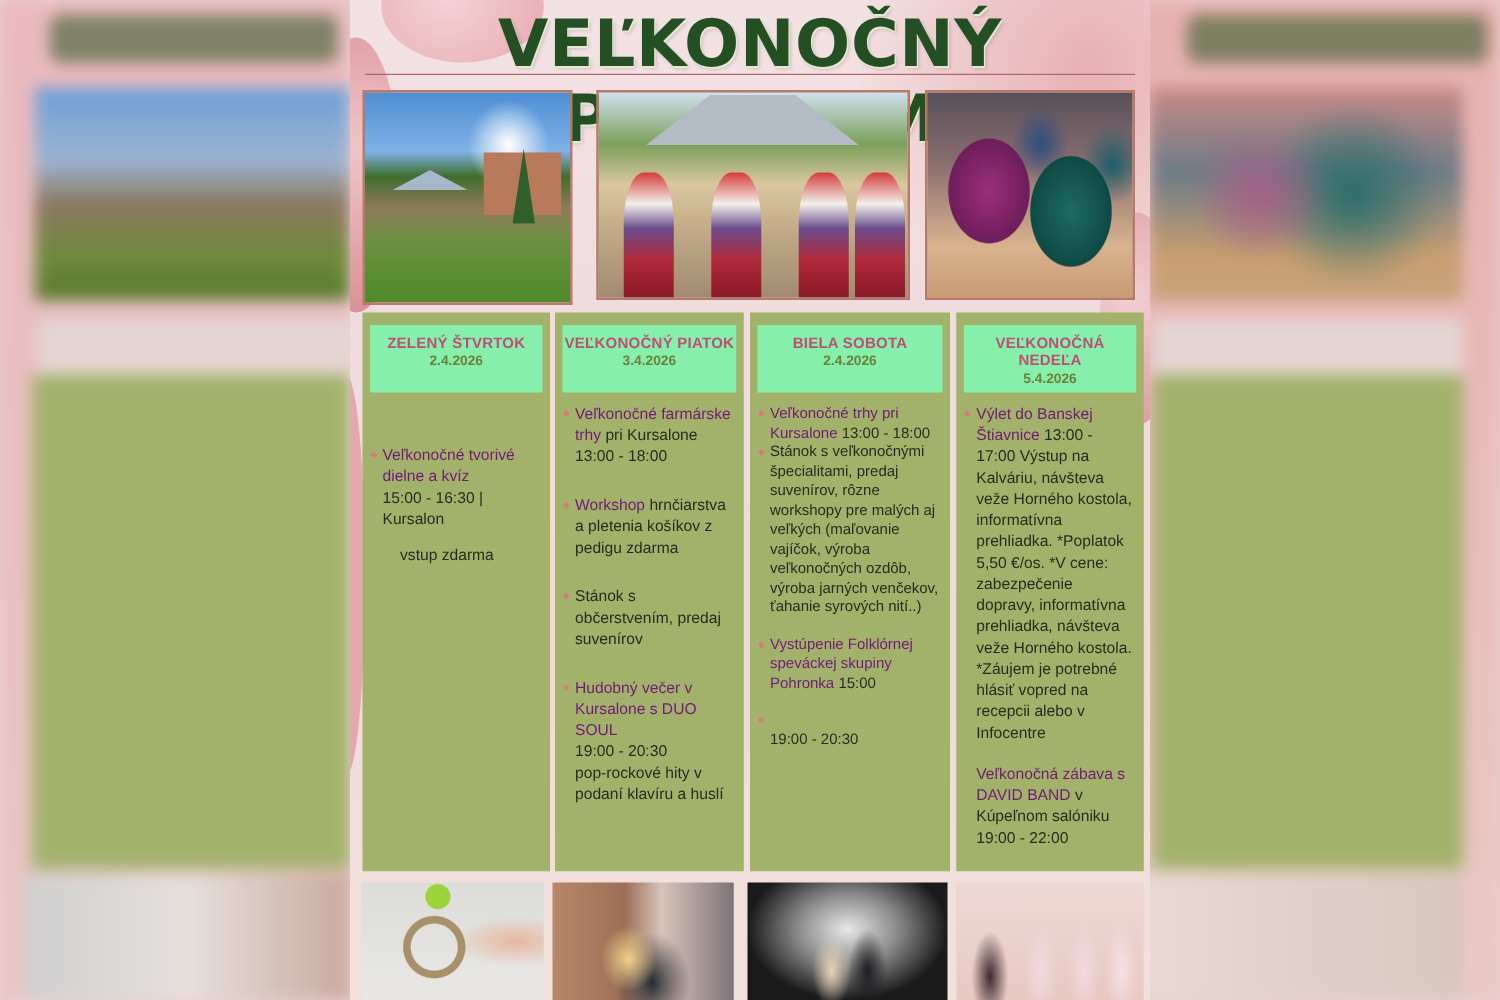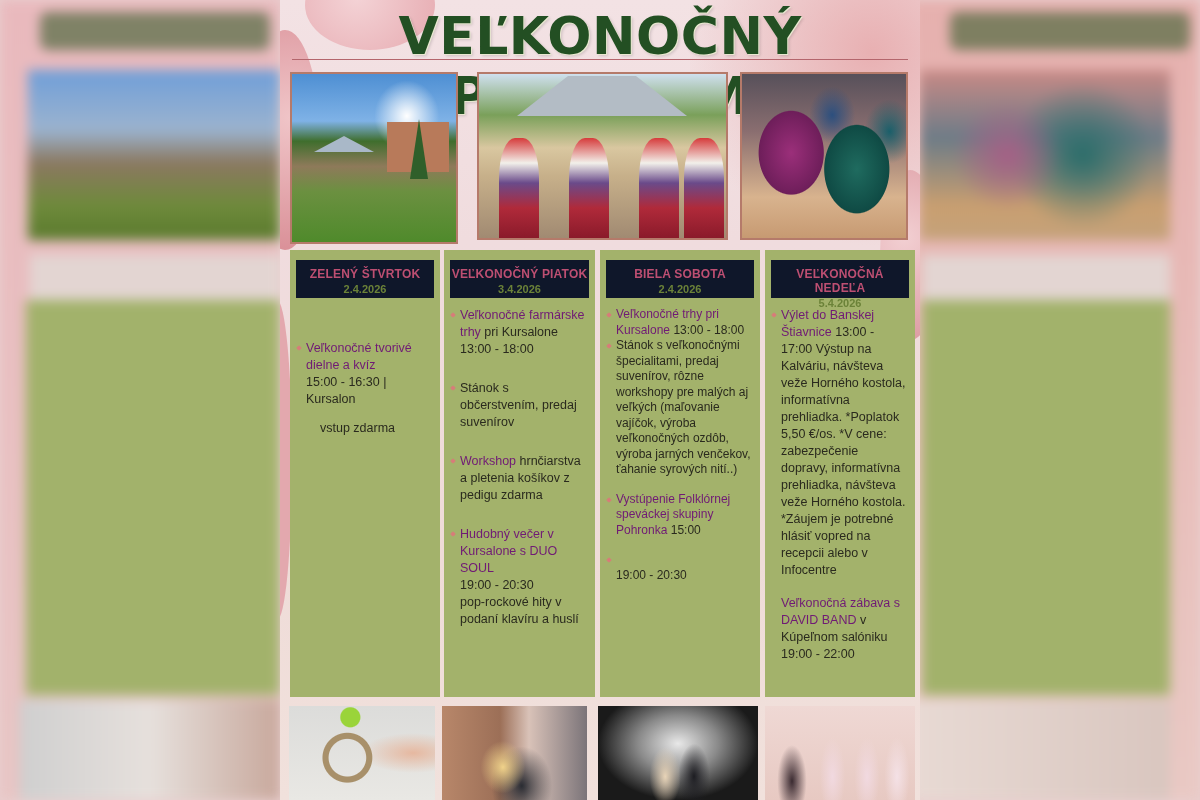--- a/index.html
+++ b/index.html
@@ -65,21 +65,21 @@
       radial-gradient(ellipse 28% 38% at 70% 58%, #1f6b5f 0%, #0f4a44 70%, rgba(0,0,0,0) 72%),
       radial-gradient(ellipse 22% 28% at 90% 35%, #1a5f6a 0%, rgba(0,0,0,0) 70%),
       radial-gradient(ellipse 20% 25% at 55% 25%, #2c4f7e 0%, rgba(0,0,0,0) 70%),
       linear-gradient(180deg, #57505a 0%, #8a6e70 35%, #d8b38e 75%, #c79a72 100%); }
 
   .cols { position: absolute; left: 10px; top: 250px; width: 625px; height: 447px; }
   .col {
     position: absolute; top: 0; height: 447px; background: #a3b26b;
   }
   .col .head {
-    margin: 10px 6px 0 6px; background: #0f172a; height: 38px;
+    margin: 10px 6px 0 6px; background: #86efac; height: 54px;
     text-align: center; padding-top: 7px;
   }
   .col .head .day { font-weight: bold; font-size: 12px; color: #bd4f72; letter-spacing: 0.2px; }
   .col .head .date { font-weight: bold; font-size: 11px; color: #6b8238; margin-top: 2px; }
   .col .body { padding: 8px 8px 0 16px; font-size: 12.5px; line-height: 17px; color: #2a2a1e; }
   .col .item { position: relative; margin-bottom: 17px; }
   .col .item::before {
     content: ""; position: absolute; left: -9px; top: 6px; width: 4px; height: 4px;
     background: #d67d79; border-radius: 1px; transform: rotate(45deg);
   }
@@ -170,24 +170,24 @@
       <div class="head">
         <div class="day">VEĽKONOČNÝ PIATOK</div>
         <div class="date">3.4.2026</div>
       </div>
       <div class="body" style="padding-top:9px">
         <div class="item" style="margin-bottom:22px">
           <b>Veľkonočné farmárske trhy</b><span> pri Kursalone</span><br>
           <span>13:00 - 18:00</span>
         </div>
         <div class="item" style="margin-bottom:22px">
+          <b>Workshop</b><span> hrnčiarstva a pletenia košíkov z pedigu zdarma</span>
+        </div>
+        <div class="item" style="margin-bottom:22px">
           <span>Stánok s občerstvením, predaj suvenírov</span>
-        </div>
-        <div class="item" style="margin-bottom:22px">
-          <b>Workshop</b><span> hrnčiarstva a pletenia košíkov z pedigu zdarma</span>
         </div>
         <div class="item">
           <b>Hudobný večer v Kursalone s DUO SOUL</b><br>
           <span>19:00 - 20:30</span><br>
           <span>pop-rockové hity v podaní klavíru a huslí</span>
         </div>
       </div>
     </div>
 
     <div class="col" style="left:310px;width:160px">

